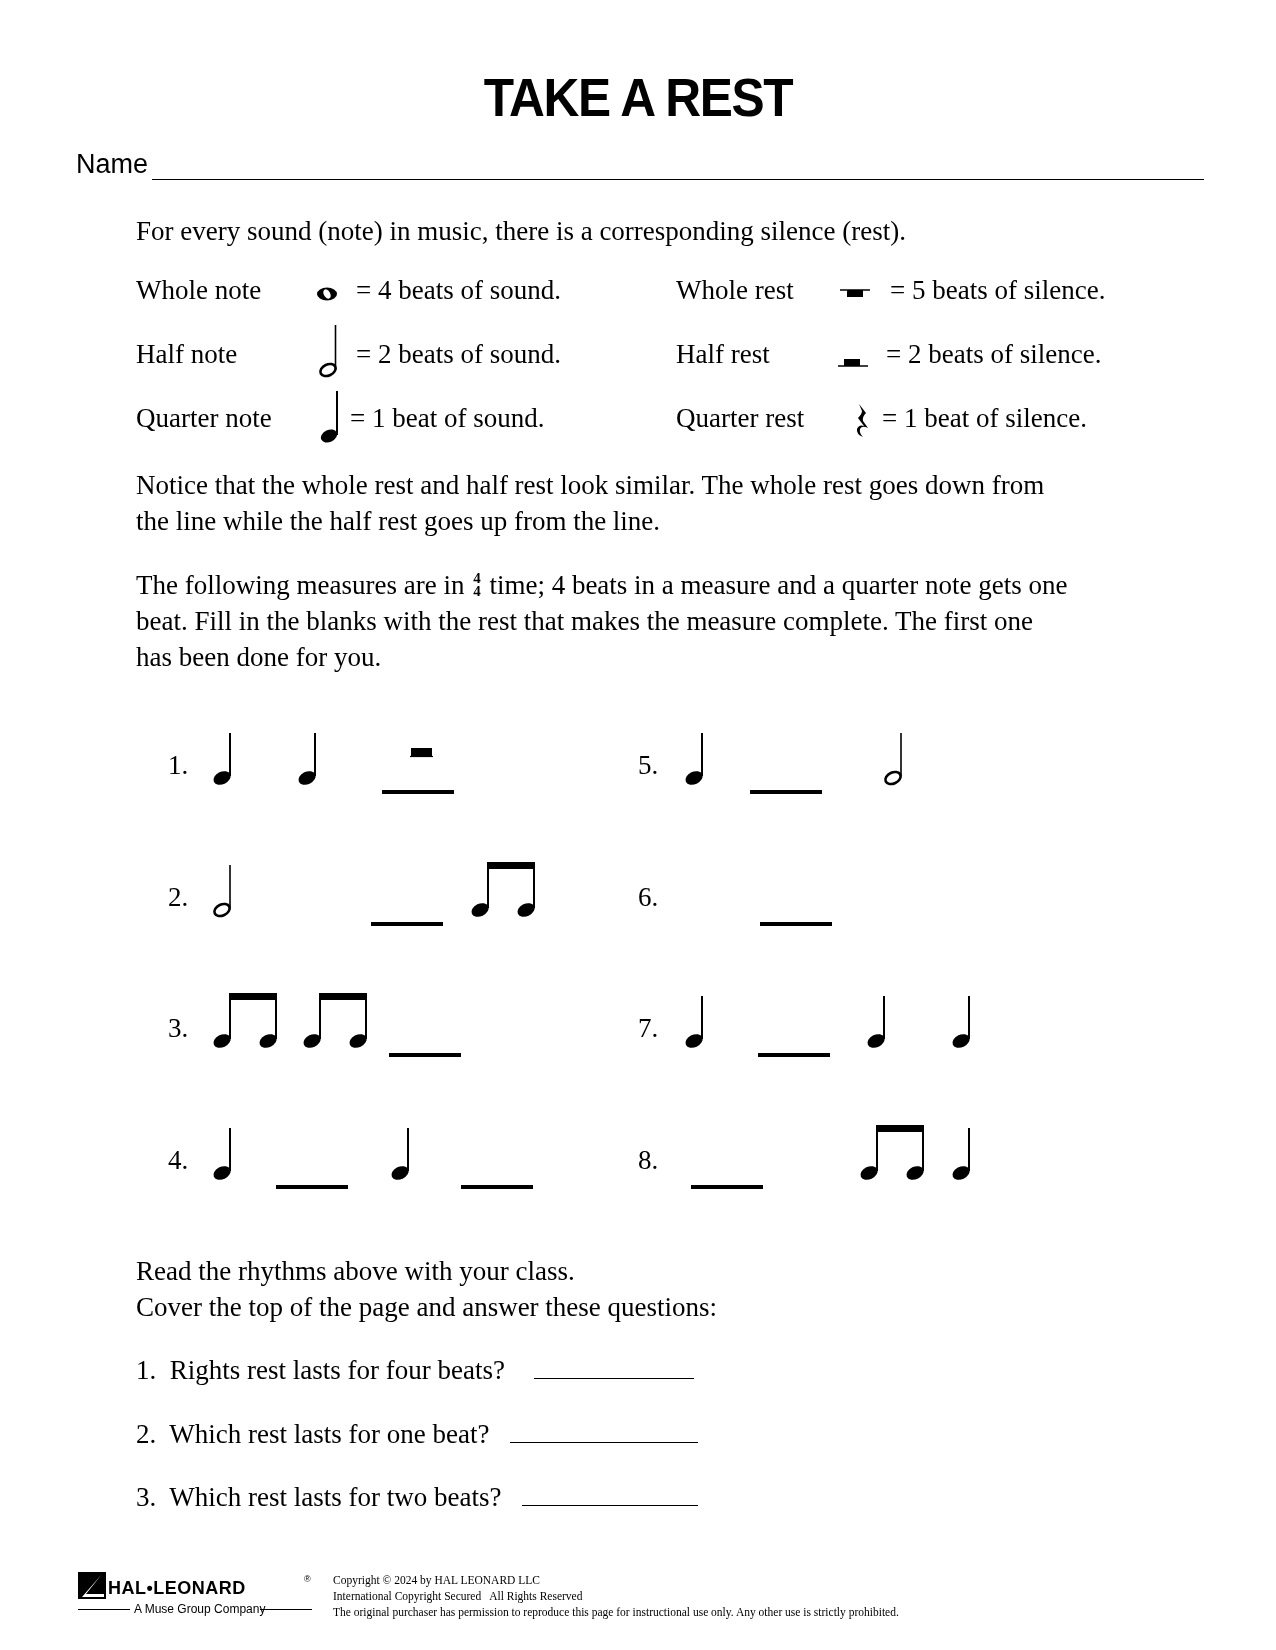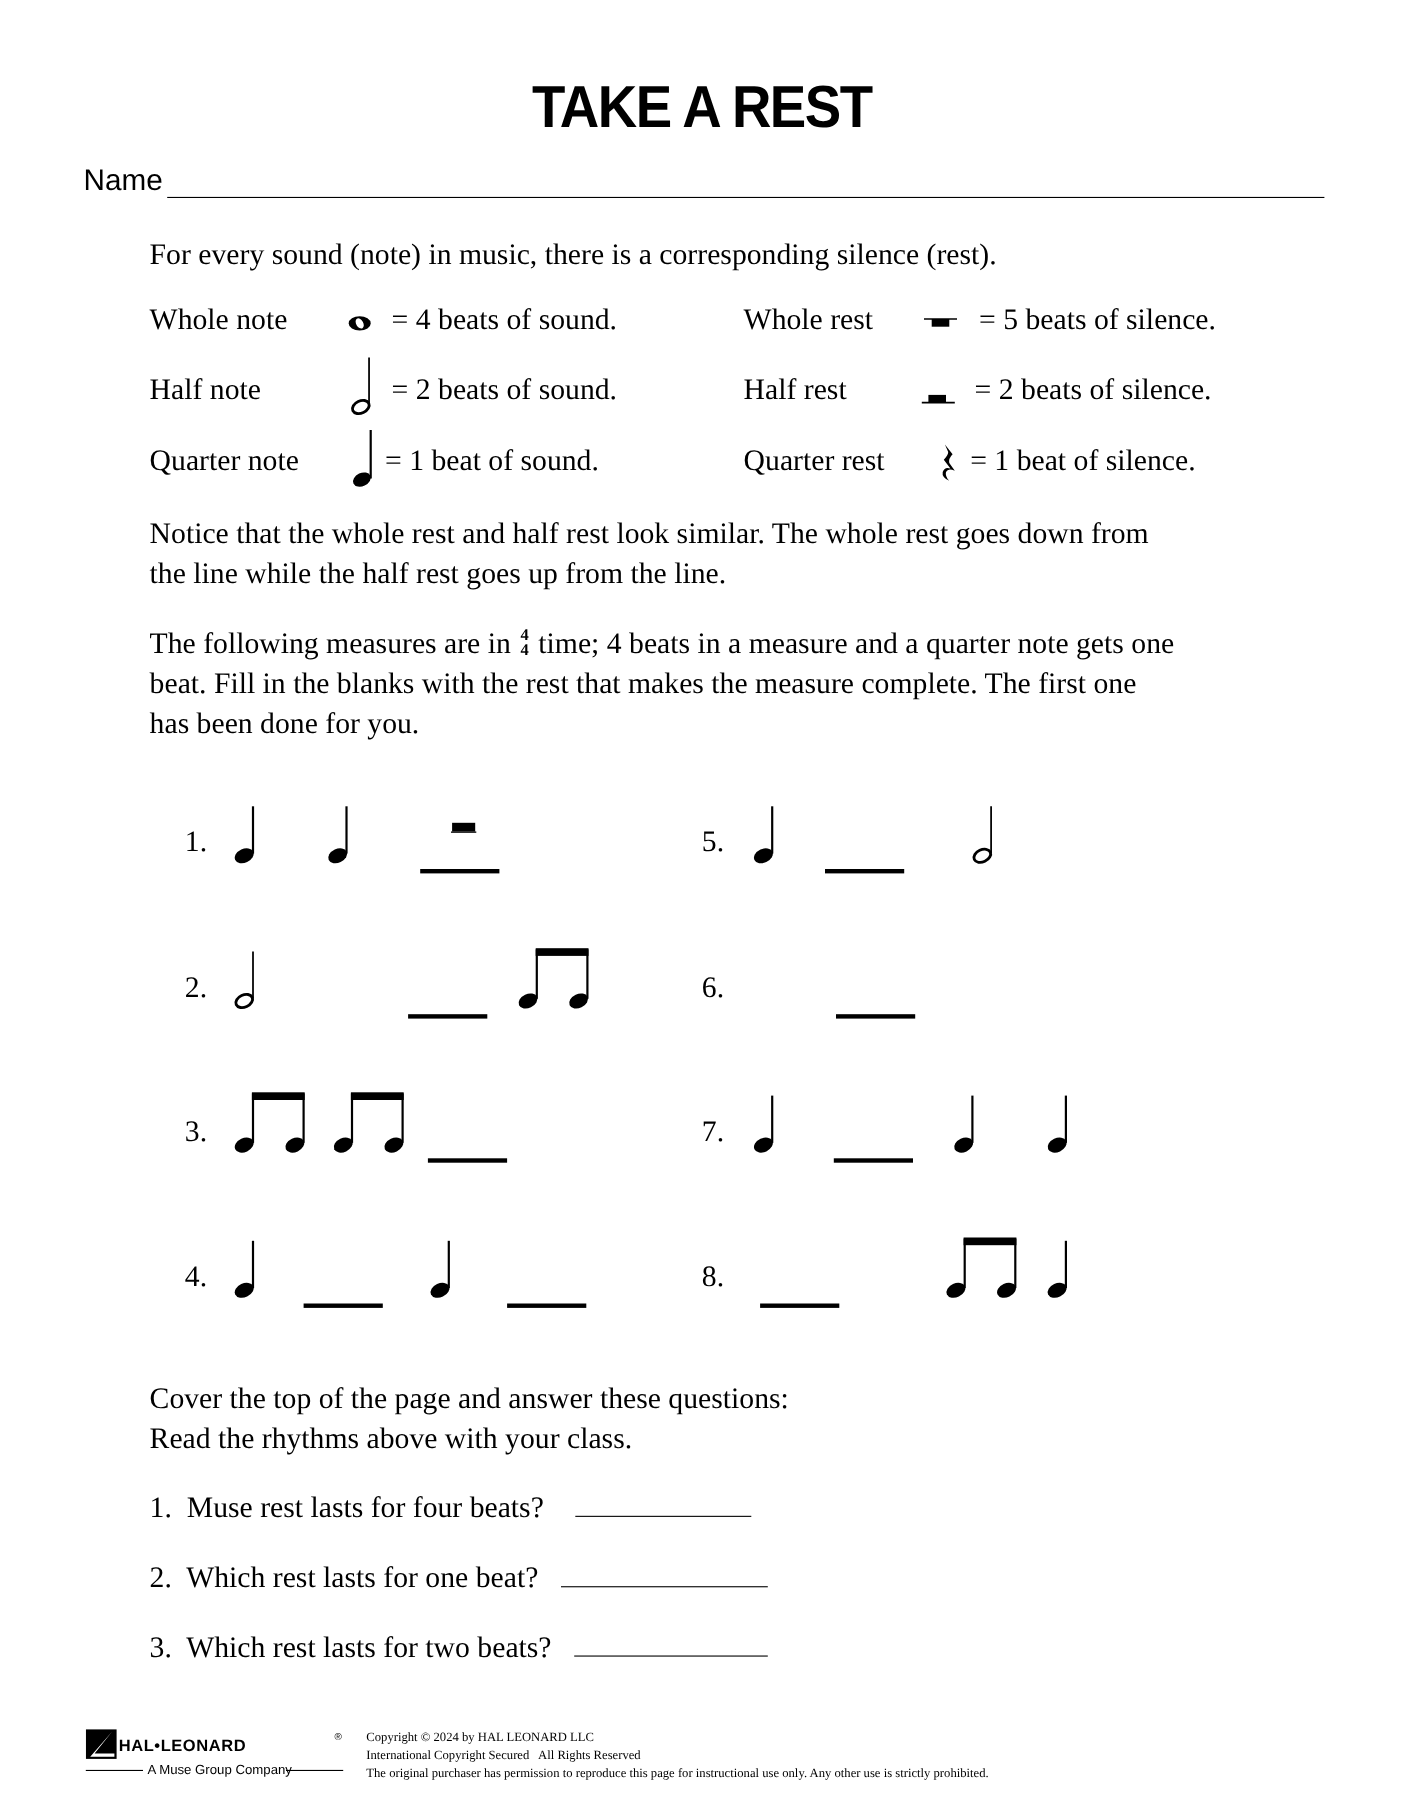--- a/index.html
+++ b/index.html
@@ -159,46 +159,46 @@
     <div class="blank" style="left: 750px; top: 790px; width: 72px;"></div>
     <div class="ex-num serif" style="left: 638px; top: 882px;">6.</div>
     <div class="blank" style="left: 760px; top: 922px; width: 72px;"></div>
     <div class="ex-num serif" style="left: 638px; top: 1013px;">7.</div>
     <div class="blank" style="left: 758px; top: 1053px; width: 72px;"></div>
     <div class="ex-num serif" style="left: 638px; top: 1145px;">8.</div>
     <div class="blank" style="left: 691px; top: 1185px; width: 72px;"></div>
   </div>
 
 <div id="read-text" class="abs serif body-text">
+  <div>Read the rhythms above with your class.</div>
   <div>Cover the top of the page and answer these questions:</div>
-  <div>Read the rhythms above with your class.</div>
 </div>
 
 <div class="question serif" style="top:1355px;">
   <span>1.</span>&nbsp;
-  <span>Muse rest lasts for four beats?</span>
+  <span>Rights rest lasts for four beats?</span>
   <span class="q-blank" style="width:160px; margin-left:22px;"></span>
 </div>
 <div class="question serif" style="top:1419px;">
   <span>2.</span>&nbsp;
   <span>Which rest lasts for one beat?</span>
   <span class="q-blank" style="width:188px;"></span>
 </div>
 <div class="question serif" style="top:1482px;">
   <span>3.</span>&nbsp;
   <span>Which rest lasts for two beats?</span>
   <span class="q-blank" style="width:176px;"></span>
 </div>
 
 <div id="footer-logo" class="abs">
   <svg class="abs" style="left:0; top:0;" width="30" height="28" viewBox="0 0 30 28">
     <rect x="0" y="0" width="28" height="27" fill="#000"></rect>
     <path d="M24 2 L8 22 L26 22 L26 25 L4 25 Z" fill="#fff"></path>
   </svg>
-  <span class="abs sans" style="left:30px; top:4px; font-size:15px; font-weight:bold; letter-spacing:0.5px; line-height:24px;">HAL•LEONARD</span>
+  <span class="abs sans" style="left:30px; top:4px; font-size:18px; font-weight:bold; letter-spacing:0.5px; line-height:24px;">HAL•LEONARD</span>
   <span class="abs sans" style="left:226px; top:2px; font-size:9px;">®</span>
   <div class="abs" style="left:0; top:37px; width:52px; border-top:1px solid #000;"></div>
   <span class="abs sans" style="left:56px; top:30px; font-size:12px; line-height:14px;">A Muse Group Company</span>
   <div class="abs" style="left:182px; top:37px; width:52px; border-top:1px solid #000;"></div>
 </div>
 <div id="footer-text" class="abs serif">
   <div>Copyright © 2024 by HAL LEONARD LLC</div>
   <div style="white-space:pre">International Copyright Secured   All Rights Reserved</div>
   <div>The original purchaser has permission to reproduce this page for instructional use only. Any other use is strictly prohibited.</div>
 </div>

